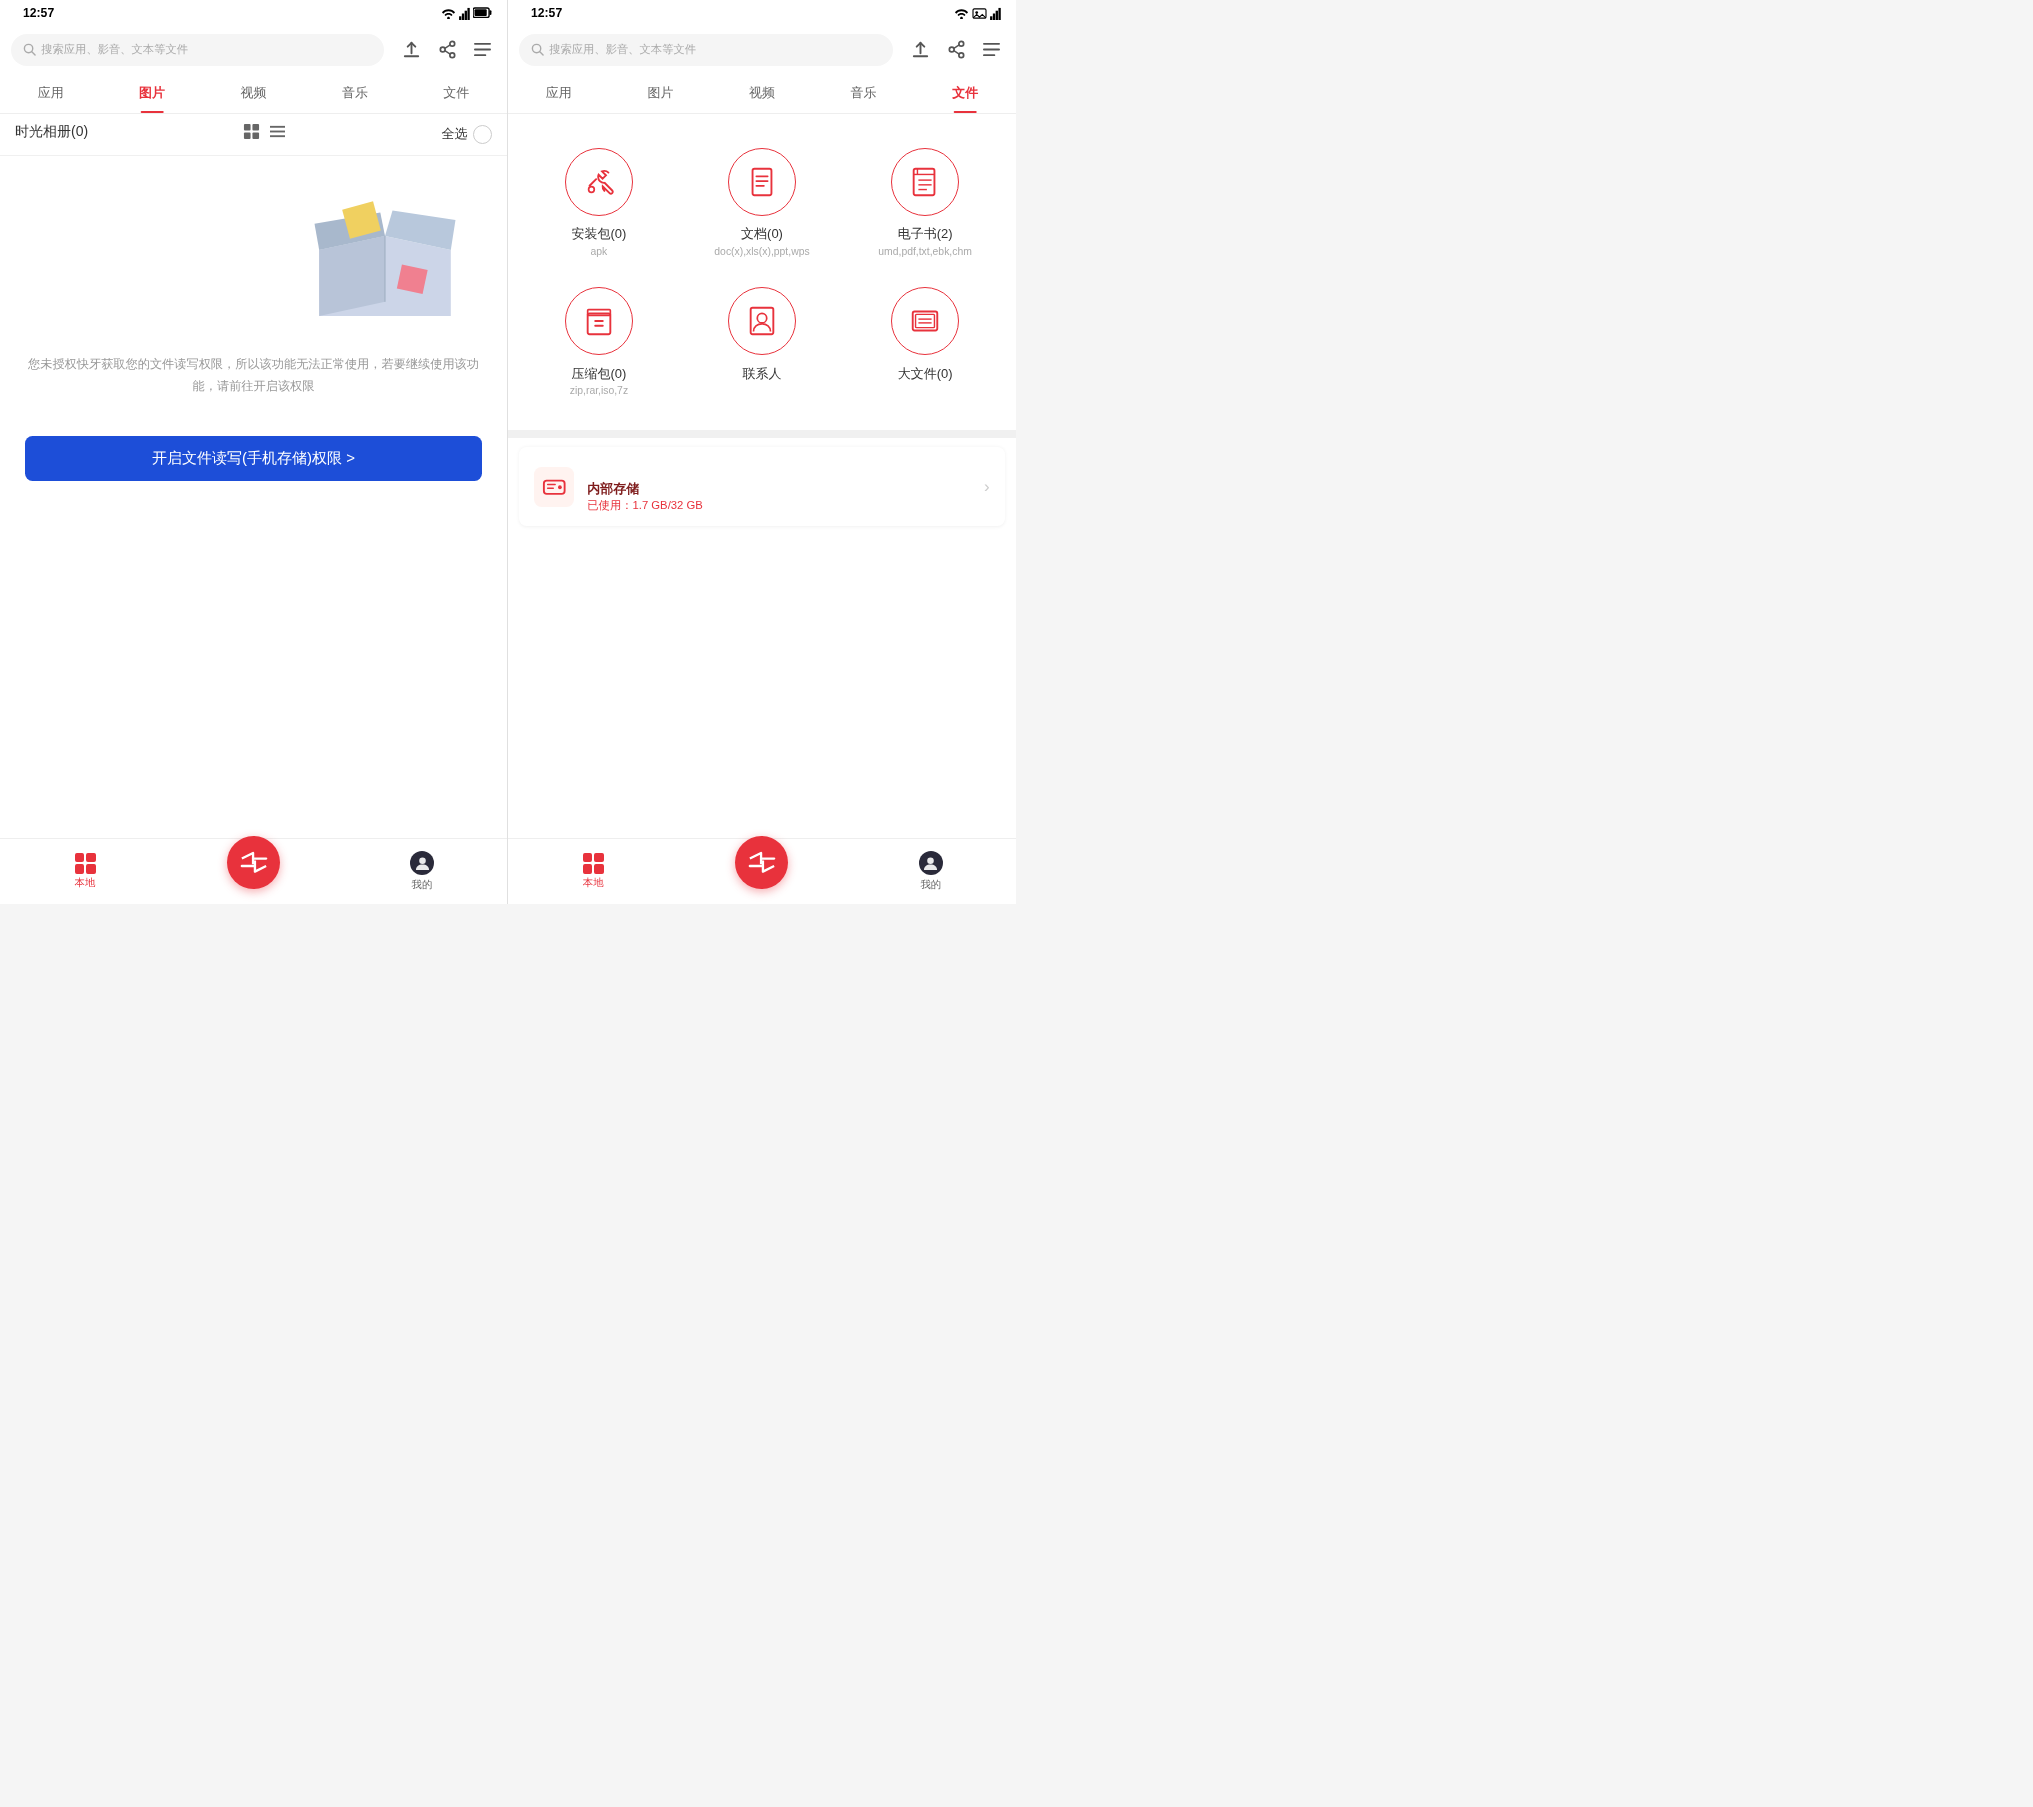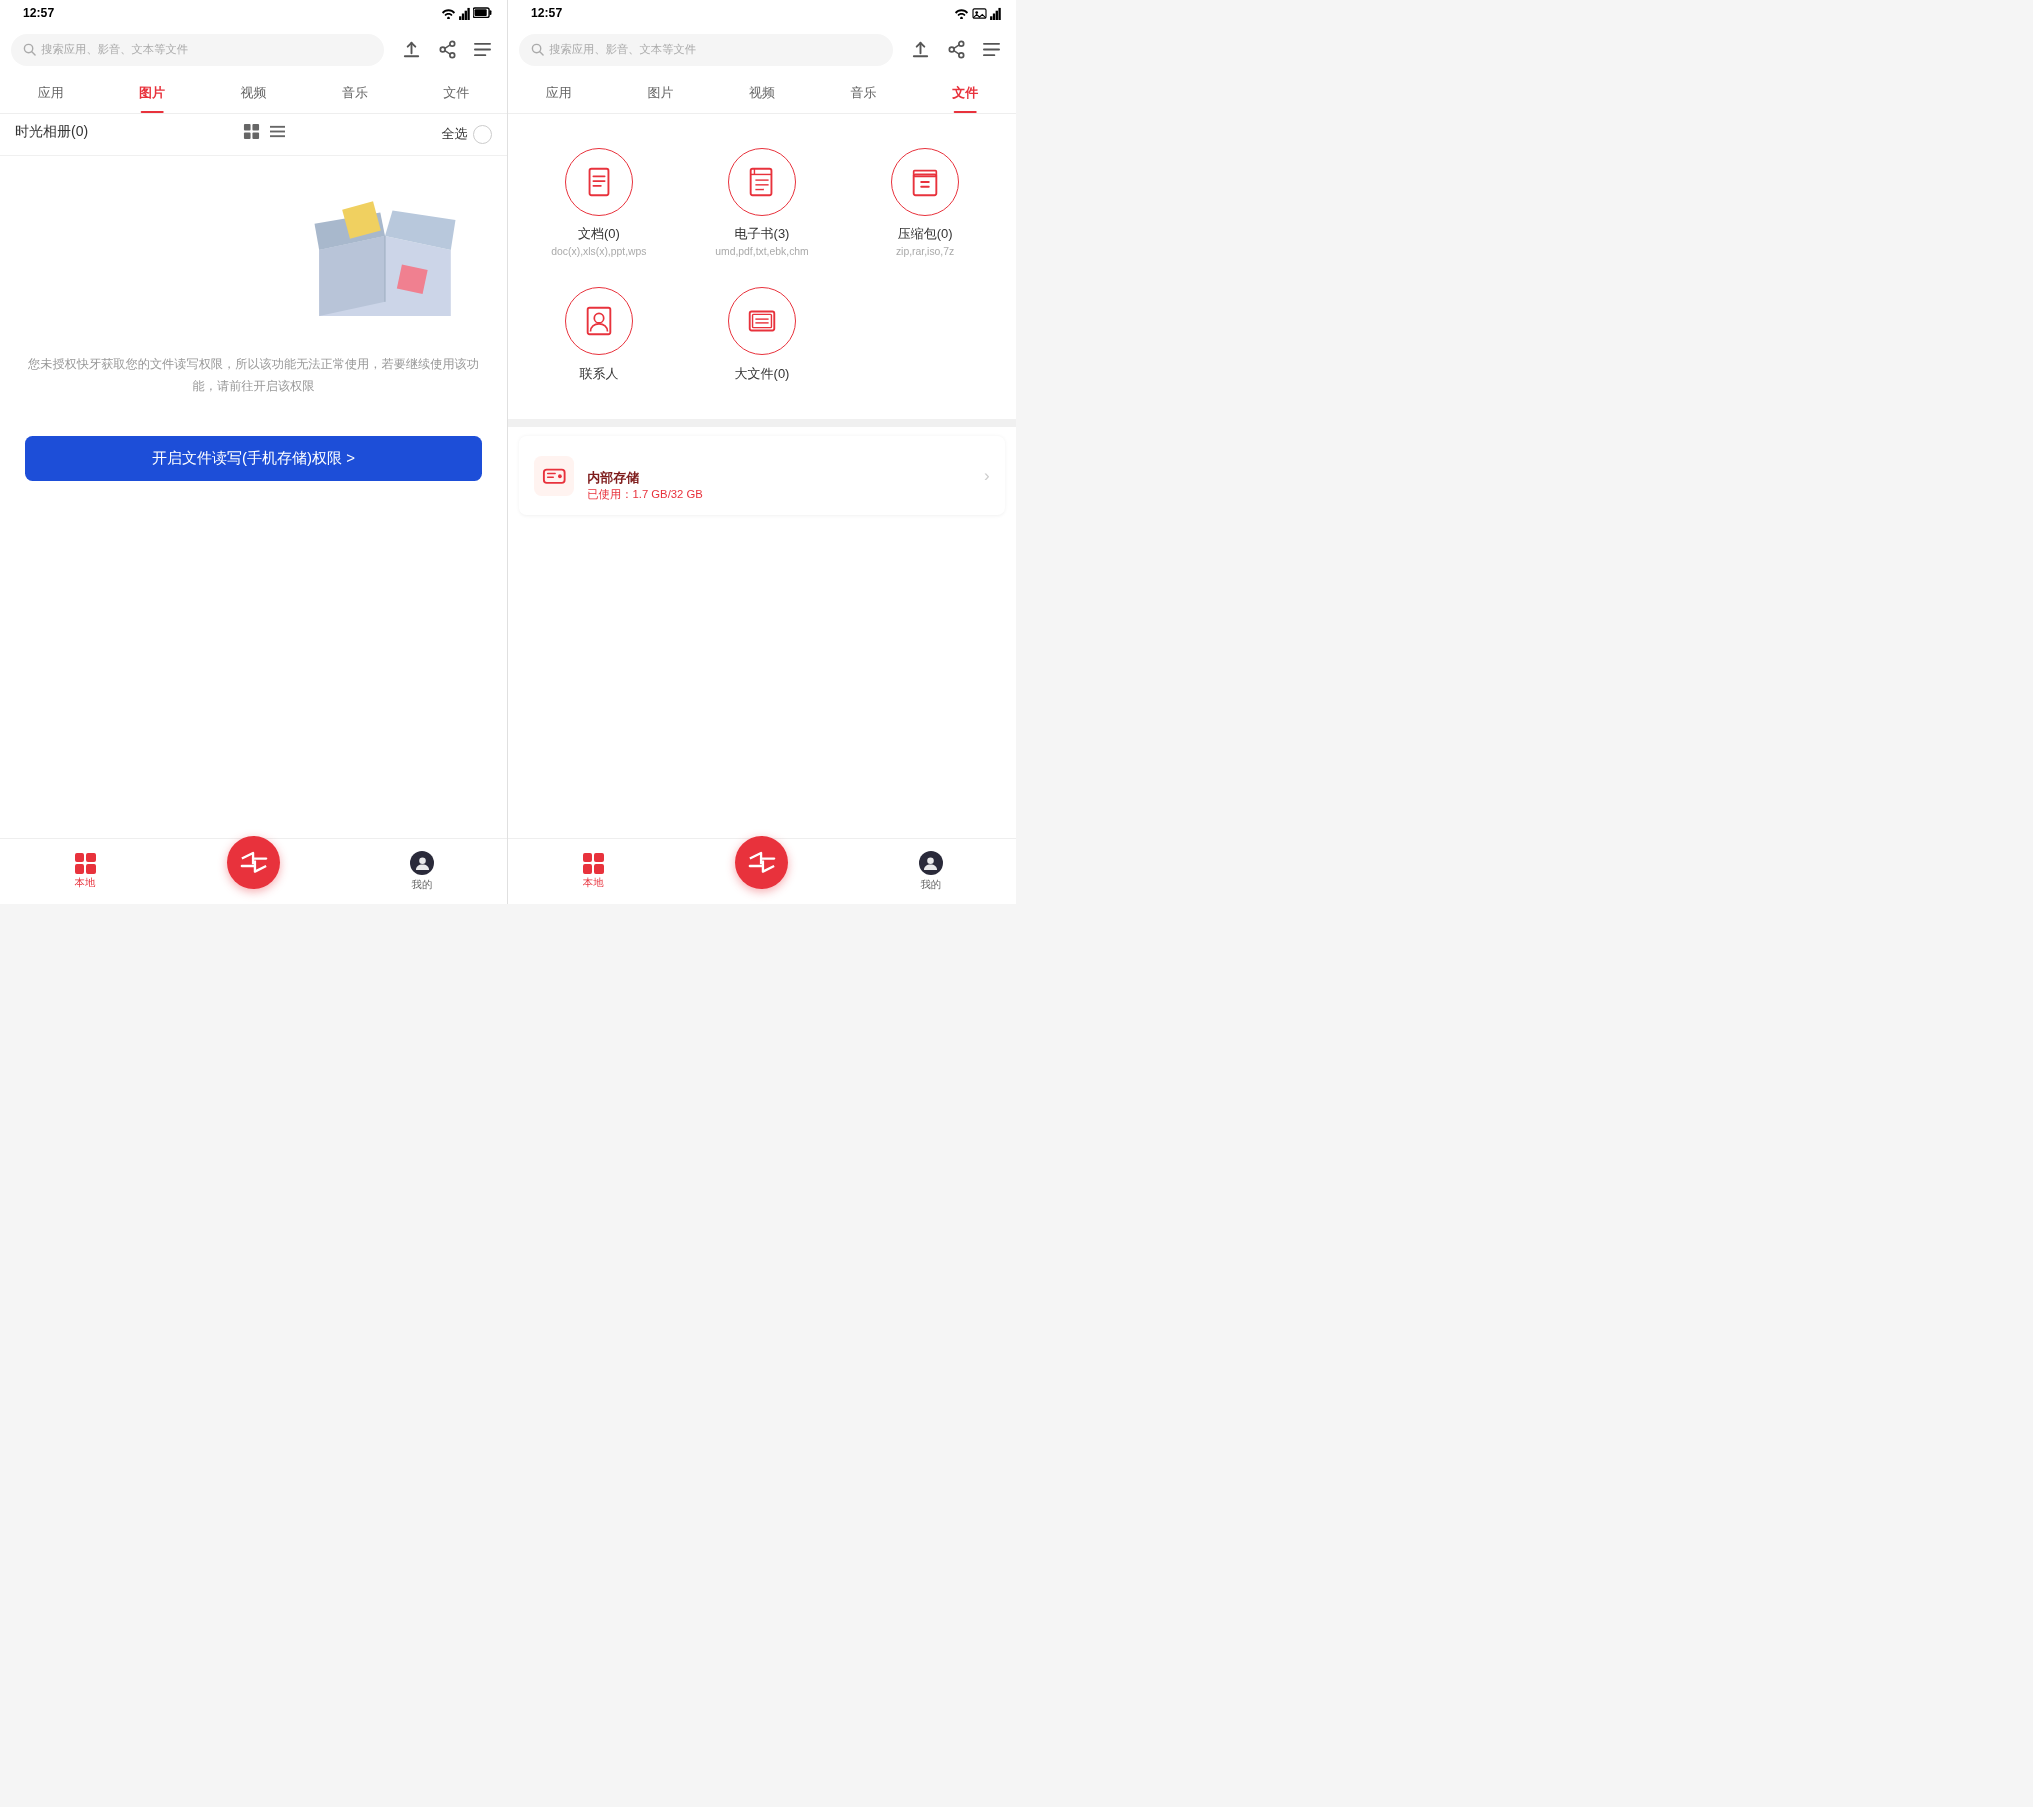--- a/index.html
+++ b/index.html
@@ -511,20 +511,31 @@
       </div>
     <div class="tab-item active">
         <span>文件</span>
       </div>
   </div>
 
   <div class="content-area">
 
     <div class="file-grid">
 
+      <div class="file-cat-item">
+        <div class="cat-icon-circle">
+          <svg width="34" height="34" viewBox="0 0 36 36">
+              <path d="M28 8c-1.2-1.2-2.8-1.8-4.4-1.8-.8 0-1.6.2-2.4.5l4.2 4.2-3.6 3.6-4.2-4.2c-.3.7-.5 1.5-.5 2.4 0 1.6.6 3.2 1.8 4.4 1.4 1.4 3.2 2 5 1.8L32 27c.8.8.8 2 0 2.8s-2 .8-2.8 0l-7.3-7.3c-.2 1.7.4 3.5 1.8 4.9" fill="none" stroke="#e8323c" stroke-width="2" stroke-linecap="round"></path>
+              <path d="M8 22l7-7" stroke="#e8323c" stroke-width="2" stroke-linecap="round"></path>
+              <circle cx="10" cy="26" r="3" fill="none" stroke="#e8323c" stroke-width="1.8"></circle>
+            </svg>
+        </div>
+        <span class="cat-name">安装包(0)</span>
+        <span class="cat-sub">apk</span>
+      </div>
 
       <div class="file-cat-item">
         <div class="cat-icon-circle">
           <svg width="34" height="34" viewBox="0 0 36 36">
               <rect x="8" y="4" width="20" height="28" rx="2" fill="none" stroke="#e8323c" stroke-width="2"></rect>
               <line x1="12" y1="12" x2="24" y2="12" stroke="#e8323c" stroke-width="1.8" stroke-linecap="round"></line>
               <line x1="12" y1="17" x2="24" y2="17" stroke="#e8323c" stroke-width="1.8" stroke-linecap="round"></line>
               <line x1="12" y1="22" x2="20" y2="22" stroke="#e8323c" stroke-width="1.8" stroke-linecap="round"></line>
             </svg>
         </div>
@@ -536,21 +547,21 @@
         <div class="cat-icon-circle">
           <svg width="34" height="34" viewBox="0 0 36 36">
               <rect x="6" y="4" width="22" height="28" rx="2" fill="none" stroke="#e8323c" stroke-width="2"></rect>
               <line x1="6" y1="10" x2="28" y2="10" stroke="#e8323c" stroke-width="1.5"></line>
               <line x1="10" y1="4" x2="10" y2="10" stroke="#e8323c" stroke-width="1.5"></line>
               <line x1="11" y1="16" x2="25" y2="16" stroke="#e8323c" stroke-width="1.5"></line>
               <line x1="11" y1="21" x2="25" y2="21" stroke="#e8323c" stroke-width="1.5"></line>
               <line x1="11" y1="26" x2="20" y2="26" stroke="#e8323c" stroke-width="1.5"></line>
             </svg>
         </div>
-        <span class="cat-name">电子书(3)</span>
+        <span class="cat-name">电子书(2)</span>
         <span class="cat-sub">umd,pdf,txt,ebk,chm</span>
       </div>
 
       <div class="file-cat-item">
         <div class="cat-icon-circle">
           <svg width="34" height="34" viewBox="0 0 36 36">
               <rect x="6" y="10" width="24" height="22" rx="2" fill="none" stroke="#e8323c" stroke-width="2"></rect>
               <rect x="6" y="6" width="24" height="6" rx="1" fill="none" stroke="#e8323c" stroke-width="1.8"></rect>
               <line x1="14" y1="18" x2="22" y2="18" stroke="#e8323c" stroke-width="2" stroke-linecap="round"></line>
               <line x1="14" y1="23" x2="22" y2="23" stroke="#e8323c" stroke-width="2" stroke-linecap="round"></line>

